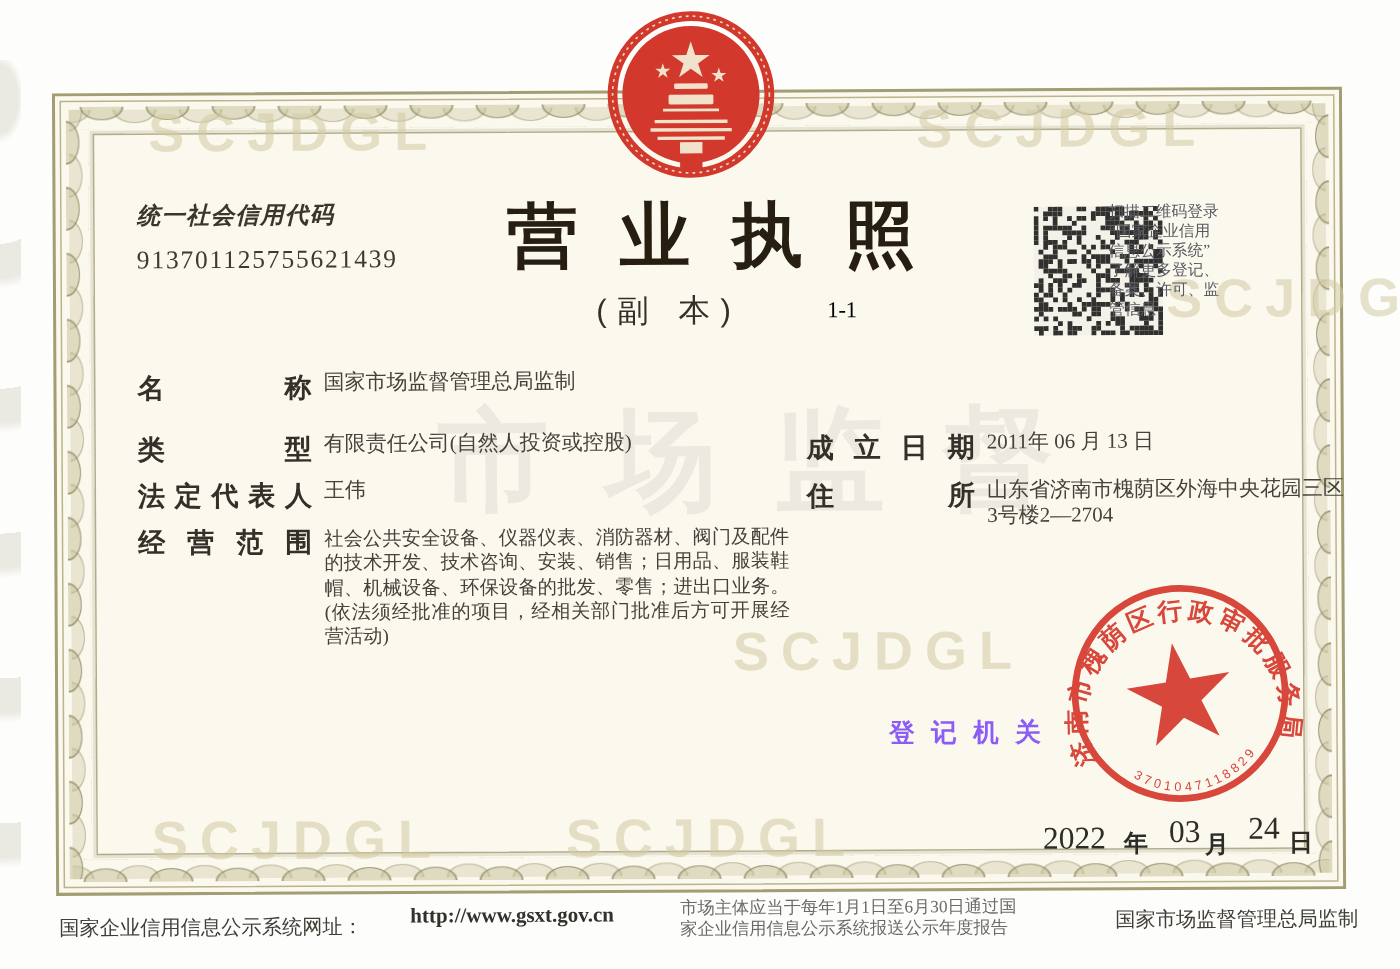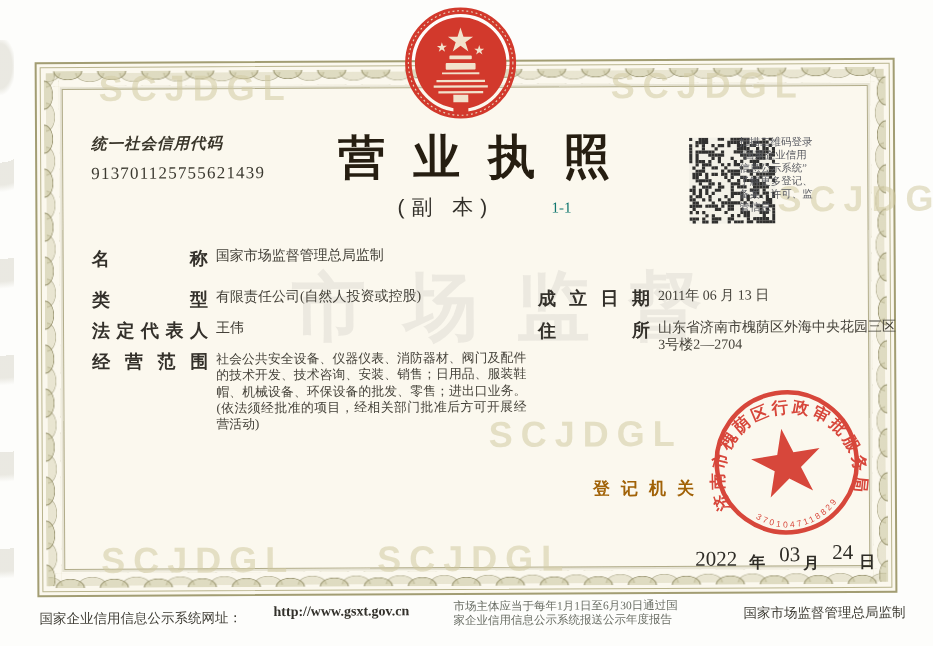--- a/index.html
+++ b/index.html
@@ -47,41 +47,41 @@
 
   
   .credit{position:absolute;left:92px;top:132px;}
   .credit .lab{font-size:15.5px;font-weight:bold;color:#3a362b;letter-spacing:1px;font-style:italic;}
   .credit .code{margin-top:9px;font-family:"Liberation Serif",serif;font-size:17px;
       color:#3c3a31;letter-spacing:1.2px;}
   .title{position:absolute;left:310px;top:126px;width:330px;text-align:center;
       font-size:47px;font-weight:bold;letter-spacing:28px;text-indent:28px;color:#261e11;}
   .subtitle{position:absolute;left:398px;top:193px;font-size:21px;color:#33302a;letter-spacing:7px;}
   .copyno{position:absolute;left:552px;top:200px;font-family:"Liberation Serif",serif;
-      font-size:15px;color:#0f766e;}
+      font-size:15px;color:#000000;}
 
   
   .qr{position:absolute;left:690px;top:139px;width:86px;height:86px;background:#f3f1e8;}
   .qr svg{display:block;width:86px;height:86px;}
   .qr-caption{position:absolute;left:740px;top:137px;width:84px;font-size:10.5px;line-height:13px;
       color:#585a61;white-space:pre-line;font-family:"Liberation Serif",serif;}
 
   
   .frow{position:absolute;display:flex;}
   .flab{font-weight:bold;font-size:18px;color:#33302a;width:116px;
       text-align:justify;text-align-last:justify;flex:none;}
   .fval{font-family:"Liberation Serif",serif;font-size:14px;color:#45423a;
       padding-top:2px;margin-left:8px;line-height:16.5px;}
   .fval.scope{font-size:12.8px;width:310px;line-height:16.3px;text-align:justify;}
   .fval.addr{width:242px;}
   .rlab{width:112px;}
 
   
   .issuer-label{position:absolute;left:592px;top:478px;font-size:17px;font-weight:bold;
-      color:#a16207;letter-spacing:11px;}
+      color:#8b5cf6;letter-spacing:11px;}
   .stamp{position:absolute;left:700px;top:378px;width:172px;height:172px;
       transform:rotate(-9deg);opacity:.92;z-index:6;}
   .daterow{position:absolute;left:694px;top:545px;display:flex;align-items:flex-start;
       font-family:"Liberation Serif",serif;color:#2e2c26;z-index:7;}
   .daterow .num{font-size:21px;}
   .daterow .unit{font-size:16px;font-family:"Liberation Sans",sans-serif;font-weight:bold;}
   .d-y{position:relative;top:3px;}  .d-yu{position:relative;top:9px;margin-left:12px;}
   .d-m{position:relative;top:-1px;margin-left:14px;} .d-mu{position:relative;top:10px;margin-left:3px;}
   .d-d{position:relative;top:-3px;margin-left:13px;} .d-du{position:relative;top:9px;margin-left:6px;}
 

